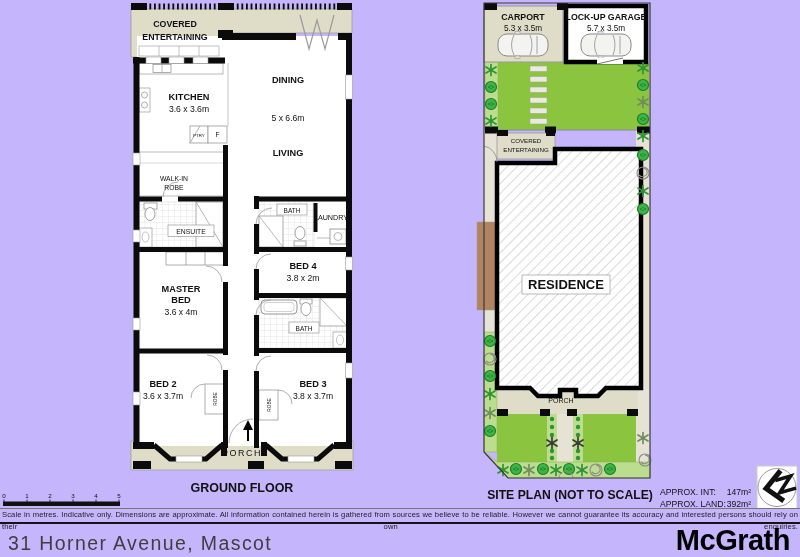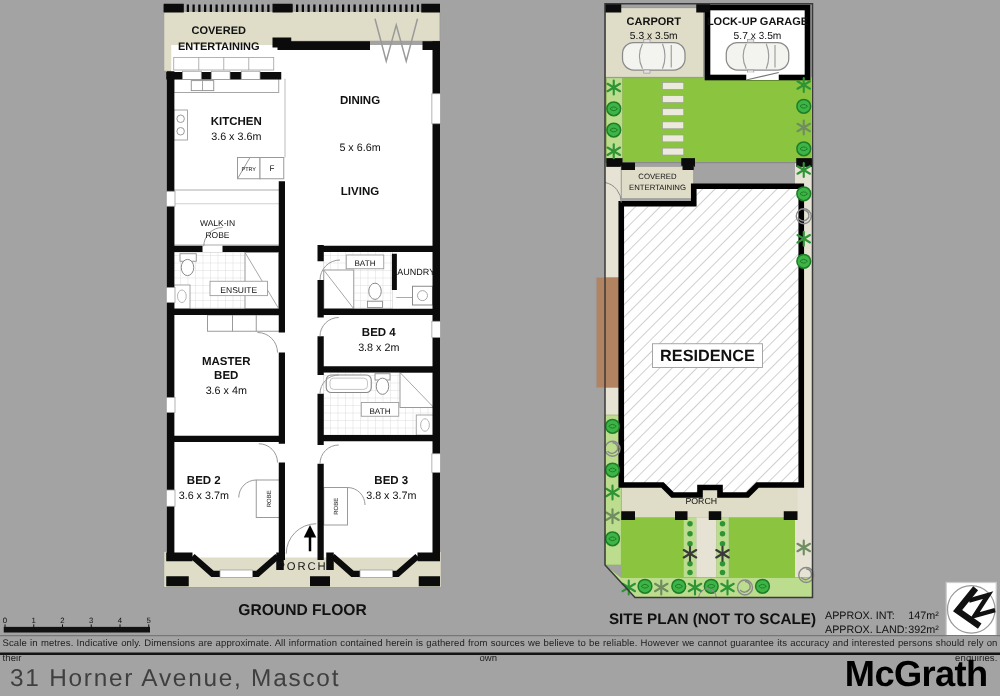--- a/index.html
+++ b/index.html
@@ -1,16 +1,16 @@
 <!DOCTYPE html>
 <html style="--c-lawn: #8bc53f; --c-garden_bed: #bcdc8e; --c-plant: #3db546; --c-paving: #dfdcc8; --c-walkway: #e6e3d4; --c-timber: #b28360; --c-wall: #0b0b0b;"><head>
 <meta charset="utf-8">
 <style>
   html,body{margin:0;padding:0;background:#fff;}
-  .page{position:relative;width:800px;height:557px;background:#a3a3a3;overflow:hidden;
+  .page{position:relative;width:800px;height:557px;background:#c4b5fd;overflow:hidden;
         font-family:"Liberation Sans", sans-serif;}
   svg{position:absolute;top:0;left:0;}
   svg text{fill:#111;font-family:"Liberation Sans", sans-serif;}
   .disclaimer{position:absolute;top:508px;left:0;width:796px;height:13px;
     border-top:1px solid #777;border-bottom:2px solid #141414;
     font-size:7.6px;line-height:12px;color:#222;padding:0 2px;
     text-align:justify;text-align-last:justify;letter-spacing:.1px;}
   .footer{position:absolute;top:523px;left:0;right:0;bottom:0;display:flex;
     justify-content:space-between;align-items:flex-end;padding:0 10px 2px 8px;}
   .address{font-size:19.5px;color:#3f3f3f;letter-spacing:1.4px;}

